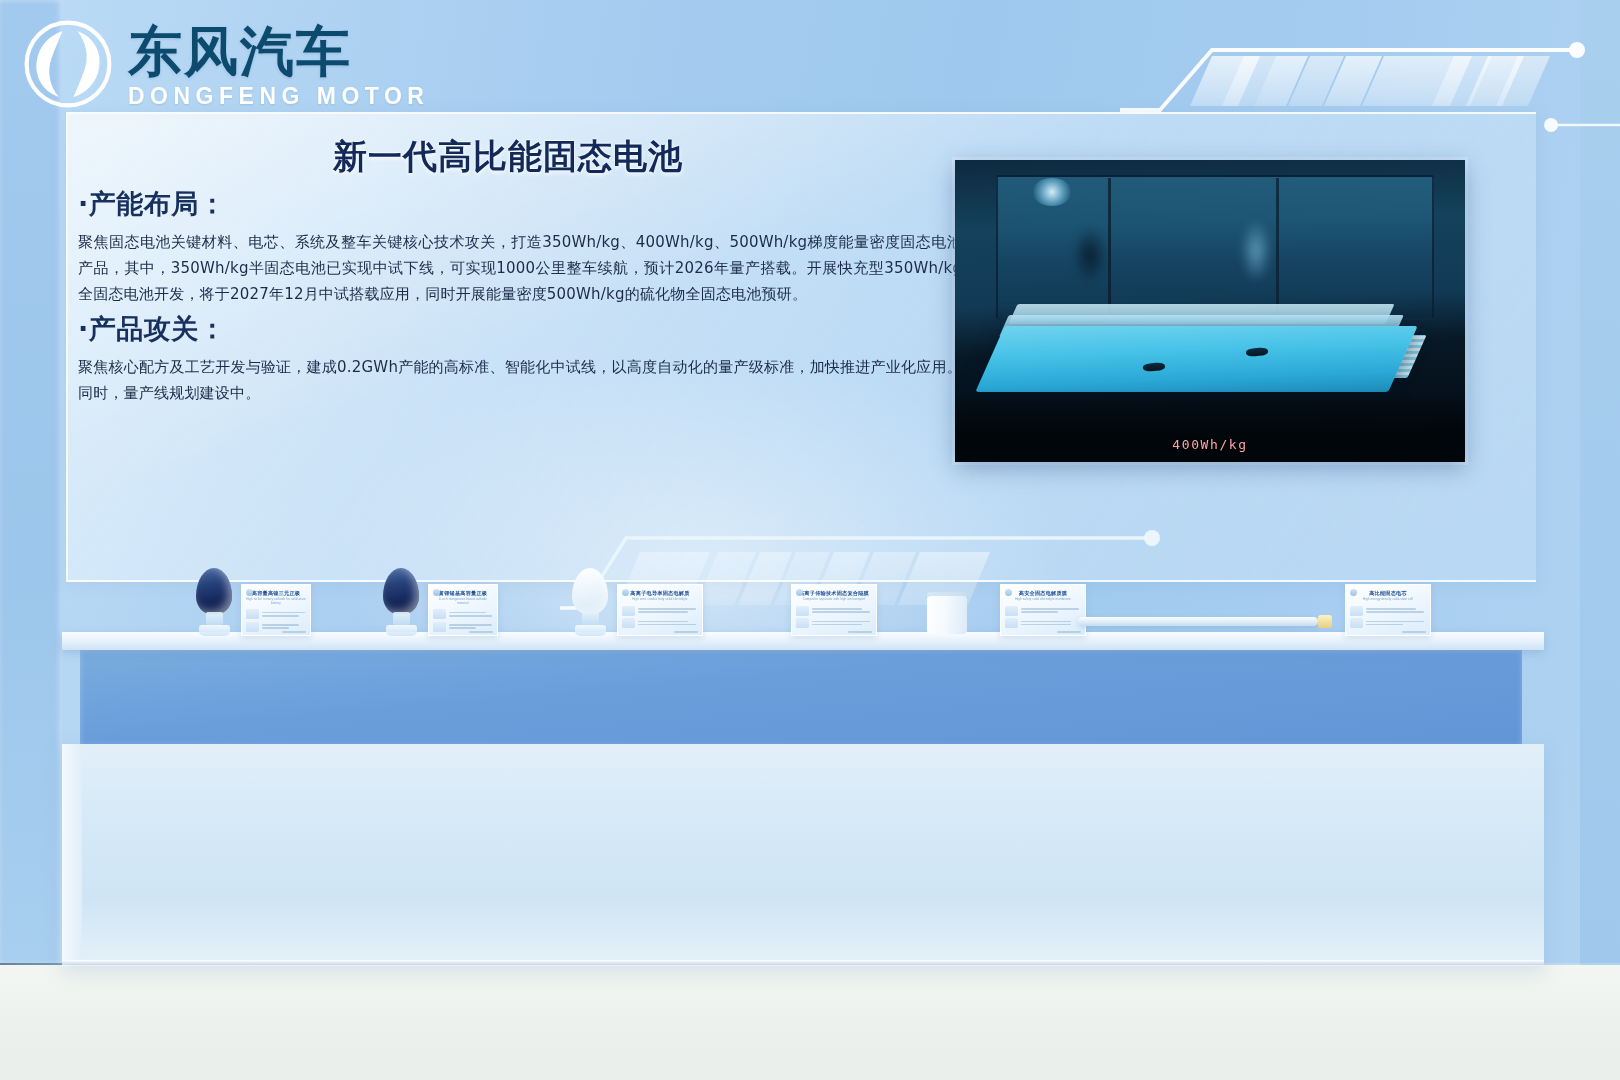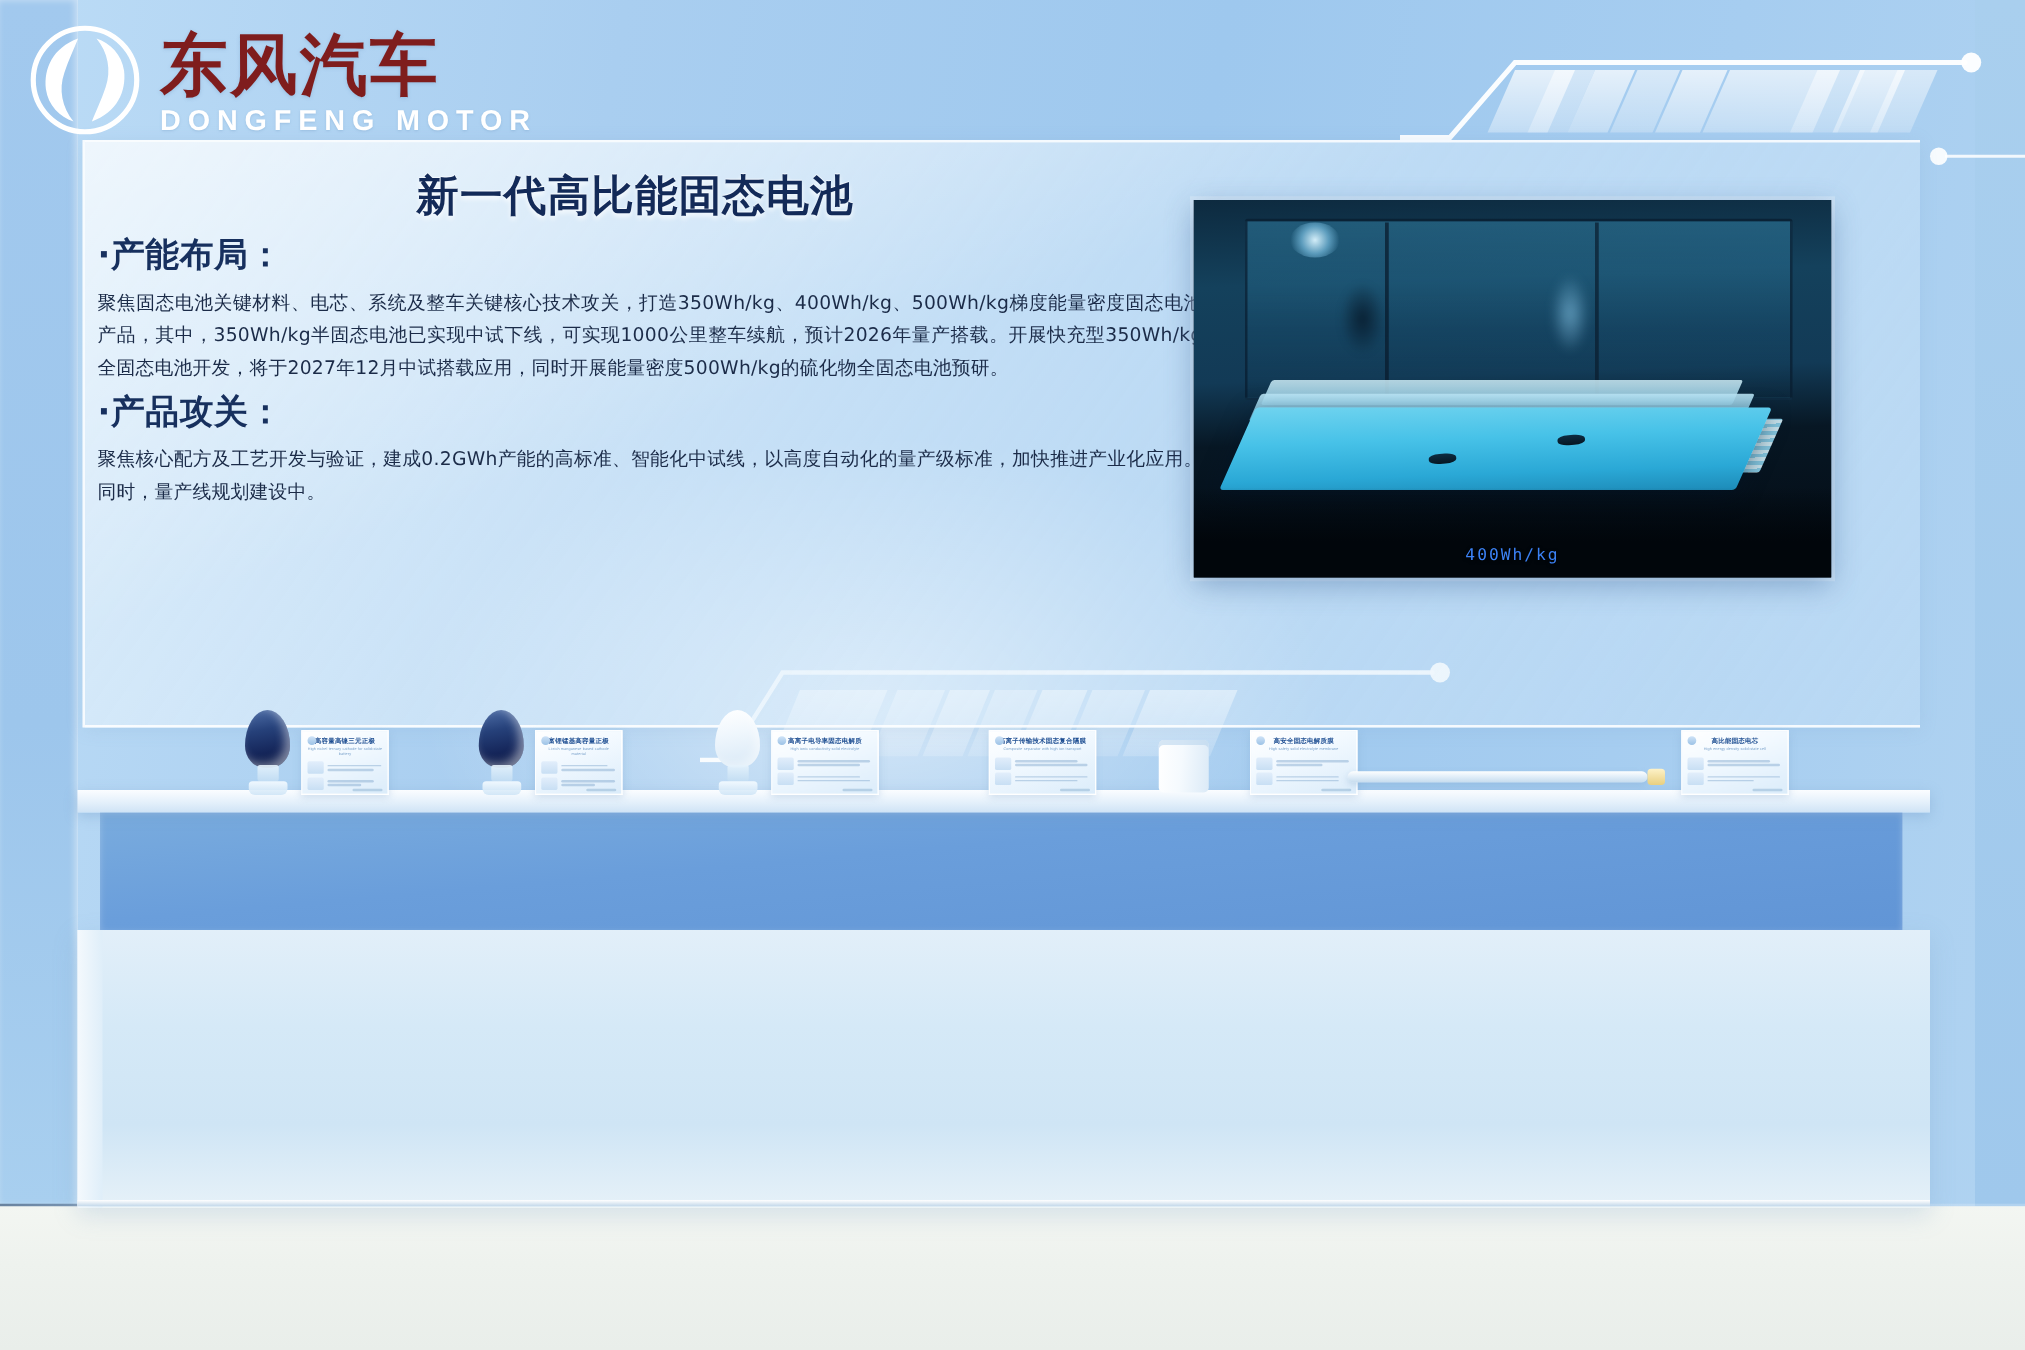--- a/index.html
+++ b/index.html
@@ -39,21 +39,21 @@
     background:linear-gradient(90deg,rgba(40,60,90,.55),rgba(90,120,160,.25) 12%, rgba(255,255,255,.2));
   }
 
   
   .logo-wrap {
     position:absolute; left:22px; top:18px; display:flex; align-items:center; gap:14px; z-index:30;
   }
   .logo-mark { width:92px; height:92px; position:relative; flex:0 0 auto; }
   .logo-text-block { display:flex; flex-direction:column; line-height:1; padding-top:4px; }
   .logo-cn {
-    font-size:54px; font-weight:bold; color:#7f1d1d; letter-spacing:2px;
+    font-size:54px; font-weight:bold; color:#0c4a6e; letter-spacing:2px;
     text-shadow:0 1px 3px rgba(120,160,200,.45);
     font-family:"DejaVu Sans","Liberation Sans",sans-serif;
   }
   .logo-en {
     font-size:23px; font-weight:bold; color:#ffffff; letter-spacing:5.5px;
     margin-top:6px; text-shadow:0 1px 2px rgba(120,160,200,.4);
   }
 
   
   .decor { position:absolute; pointer-events:none; }
@@ -150,21 +150,21 @@
                  background:linear-gradient(178deg,#6fd3ef 0%, #47c2e8 38%, #2aa8d6 75%, #1d8bb8 100%);
                  box-shadow:0 4px 16px rgba(0,20,40,.5); border-radius:3px; }
   .sheet-edge  { left:62%; top:26%; width:34%; height:34%;
                  background:repeating-linear-gradient(178deg,#d6f2fb 0 3px,#8ed3ec 3px 6px); opacity:.92; }
   .chip { position:absolute; width:22px; height:8px; border-radius:40%;
           background:linear-gradient(180deg,#0d2c42,#061622); transform:rotate(-4deg); }
   .chip-a { left:35%; top:48%; }
   .chip-b { left:58%; top:36%; }
   .screen-caption {
     position:absolute; left:0; bottom:10px; width:100%; text-align:center;
-    color:#3b82f6; font-size:13px; letter-spacing:1.6px;
+    color:#fca5a5; font-size:13px; letter-spacing:1.6px;
     font-family:"DejaVu Sans Mono","Liberation Mono",monospace;
     text-shadow:0 1px 3px rgba(0,0,0,.9);
   }
   .screen-dark-foot {
     position:absolute; left:0; bottom:0; width:100%; height:24%;
     background:linear-gradient(180deg,rgba(2,8,14,0),#01060b 60%);
   }
 
   
   .counter-shelf {

